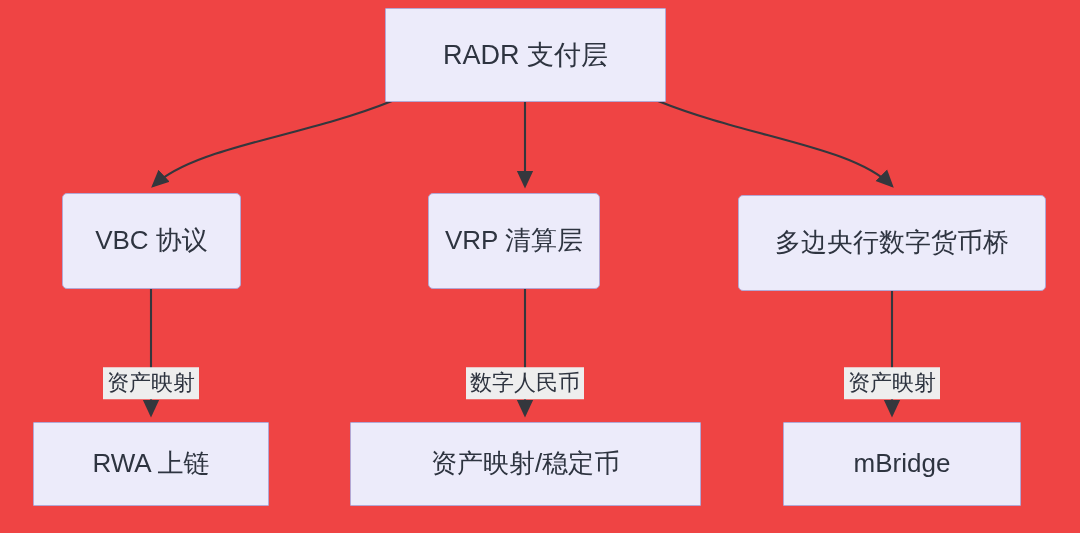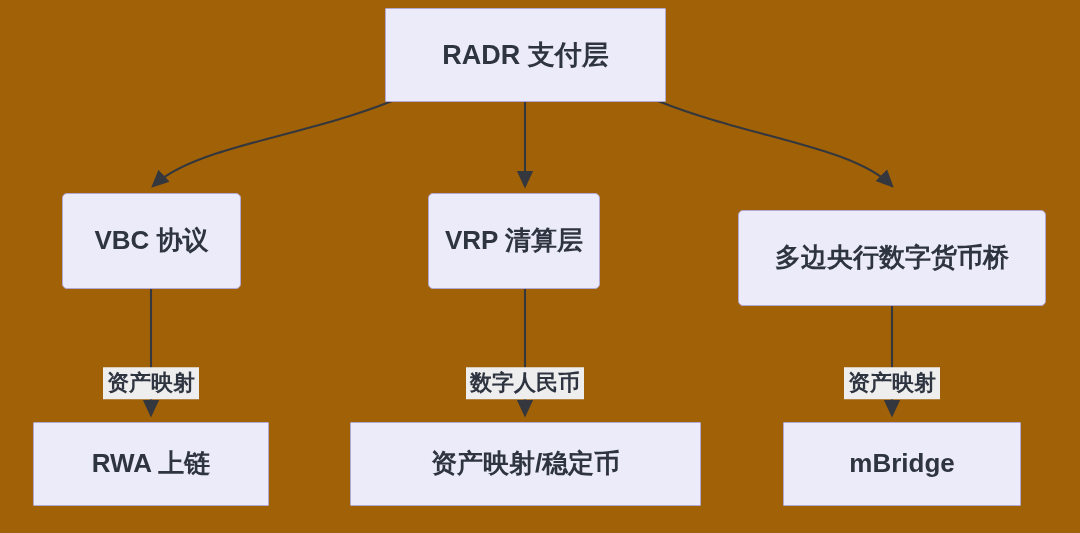--- a/index.html
+++ b/index.html
@@ -7,23 +7,22 @@
     padding: 0;
     background: #ffffff;
   }
   body {
     font-family: "Liberation Sans", "DejaVu Sans", sans-serif;
   }
   #canvas {
     position: relative;
     width: 1080px;
     height: 533px;
-    background: #a16207;
+    background: #ef4444;
     overflow: hidden;
-    font-weight: bold;
   }
   #edges {
     position: absolute;
     left: 0;
     top: 0;
     width: 1080px;
     height: 533px;
     pointer-events: none;
   }
   .node {
@@ -68,21 +67,21 @@
   }
   #node-vrp {
     left: 428px;
     top: 193px;
     width: 172px;
     height: 96px;
     font-size: 26px;
   }
   #node-cbdc {
     left: 738px;
-    top: 210px;
+    top: 195px;
     width: 308px;
     height: 96px;
     font-size: 26px;
   }
   
   #node-rwa {
     left: 33px;
     top: 422px;
     width: 236px;
     height: 84px;

